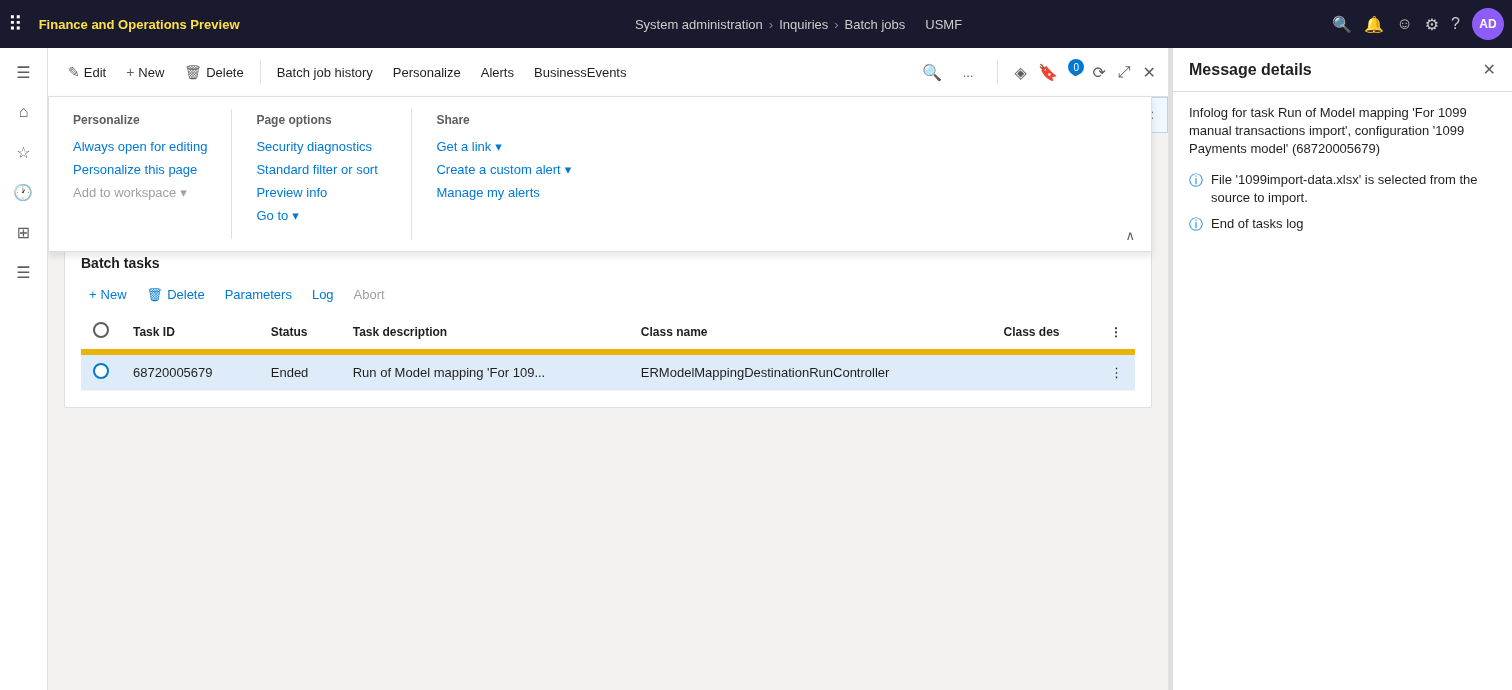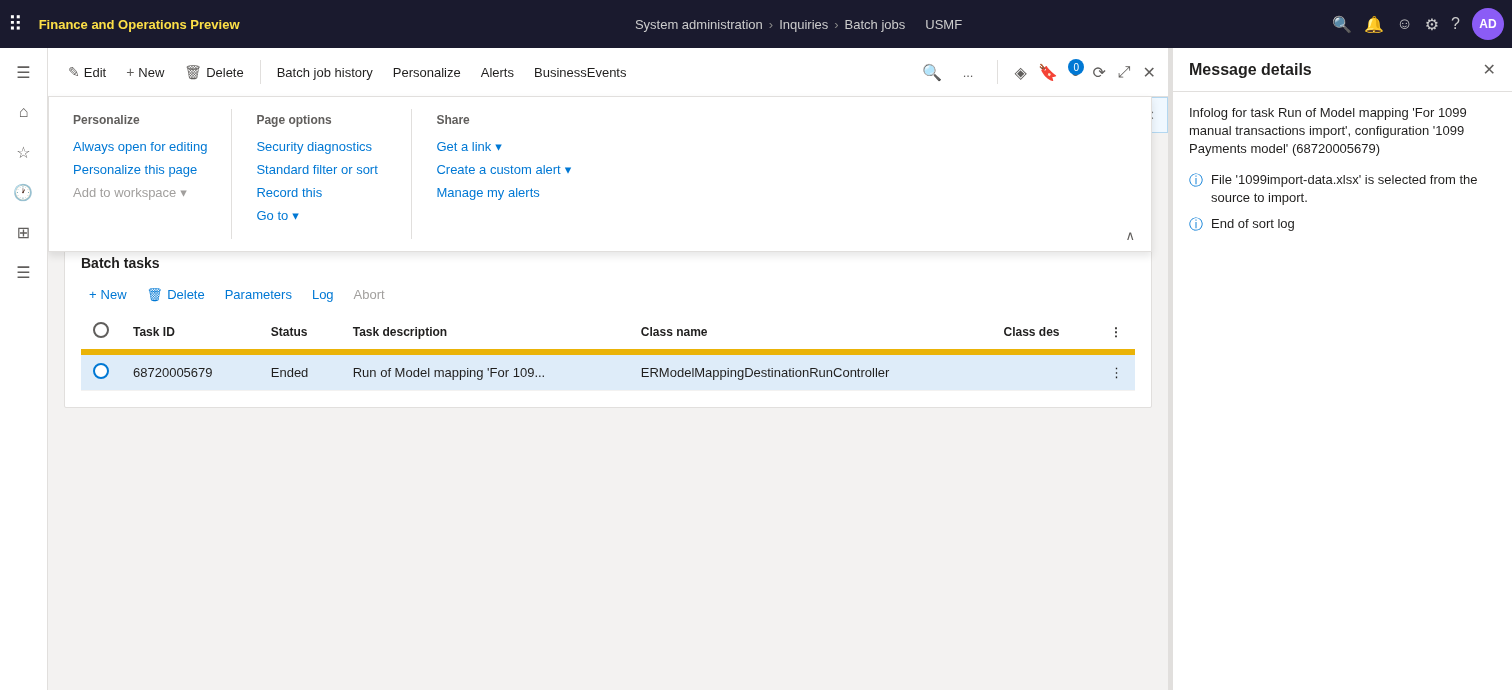--- a/index.html
+++ b/index.html
@@ -290,21 +290,21 @@
             <a class="dropdown-item">Personalize this page</a>
             <a class="dropdown-item disabled dropdown-item-with-arrow">
               <span>Add to workspace</span>
               <span>▾</span>
             </a>
           </div>
           <div class="dropdown-section">
             <div class="dropdown-section-title">Page options</div>
             <a class="dropdown-item">Security diagnostics</a>
             <a class="dropdown-item">Standard filter or sort</a>
-            <a class="dropdown-item">Record this</a>
+            <a class="dropdown-item">Preview info</a>
             <a class="dropdown-item dropdown-item-with-arrow">
               <span>Go to</span>
               <span>▾</span>
             </a>
           </div>
           <div class="dropdown-section">
             <div class="dropdown-section-title">Share</div>
             <a class="dropdown-item dropdown-item-with-arrow">
               <span>Get a link</span>
               <span>▾</span>
@@ -425,18 +425,18 @@
       <span class="close-btn">✕</span>
     </div>
     <div class="right-panel-body">
       <p class="panel-text">Infolog for task Run of Model mapping 'For 1099 manual transactions import', configuration '1099 Payments model' (68720005679)</p>
       <div class="panel-info-item">
         <span class="panel-info-icon">ⓘ</span>
         <span class="panel-info-text">File '1099import-data.xlsx' is selected from the source to import.</span>
       </div>
       <div class="panel-info-item">
         <span class="panel-info-icon">ⓘ</span>
-        <span class="panel-info-text">End of sort log</span>
+        <span class="panel-info-text">End of tasks log</span>
       </div>
     </div>
   </div>
 
 </div>
 
 </body></html>

